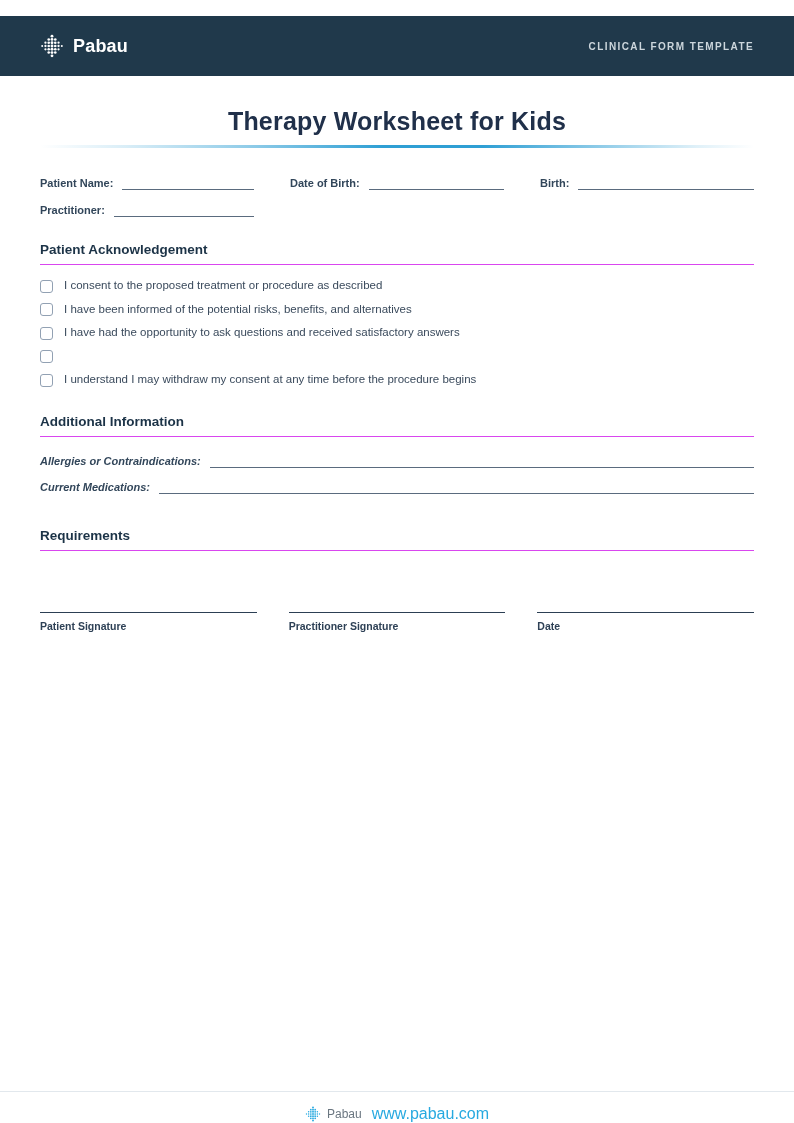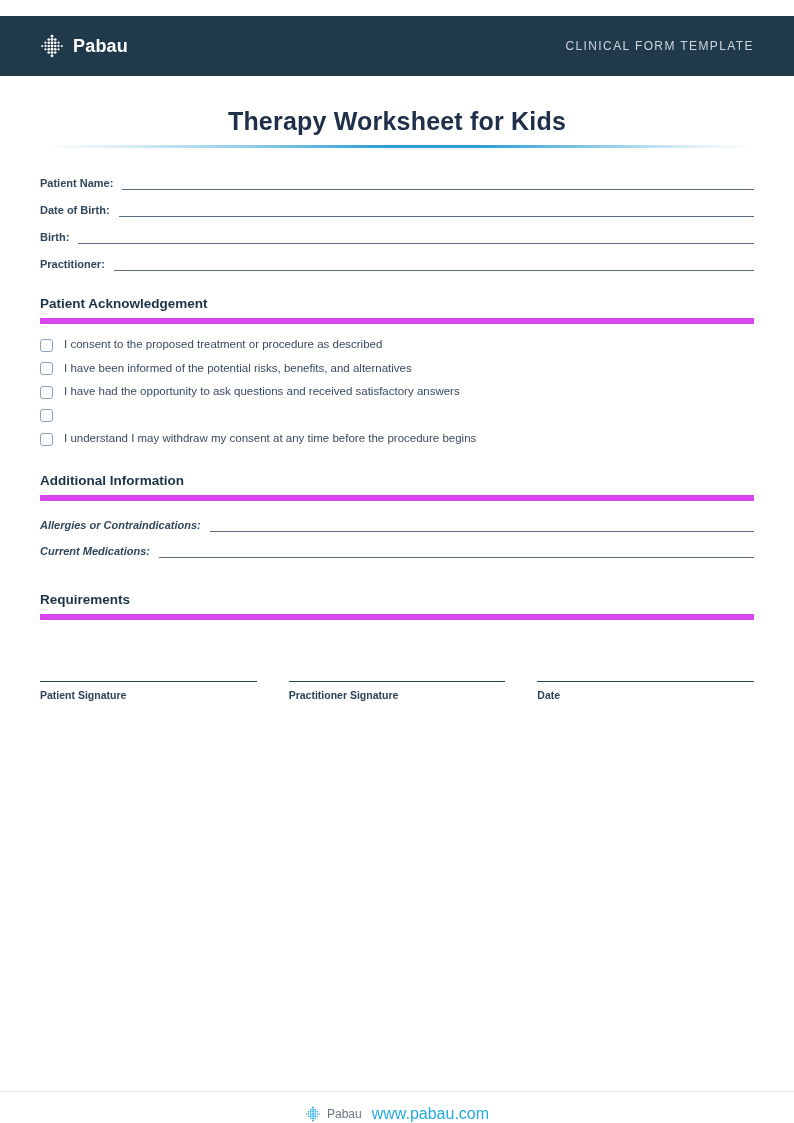--- a/index.html
+++ b/index.html
@@ -25,22 +25,22 @@
   }
   .brand { display: flex; align-items: center; gap: 9px; }
   .brand-name {
     color: #ffffff;
     font-size: 18px;
     font-weight: 600;
     letter-spacing: 0.2px;
   }
   .badge {
     color: #ccd6dc;
-    font-size: 12px;
-    font-weight: 400;
+    font-size: 10px;
+    font-weight: 700;
     letter-spacing: 1.4px;
     padding-left: 20px;
   }
 
   
   .content { padding: 0 40px; }
   .doc-title {
     margin-top: 31px;
     text-align: center;
     font-size: 25px;
@@ -59,21 +59,21 @@
       #2e9fd4 48%, #2e9fd4 62%,
       rgba(46,159,212,0.55) 78%,
       rgba(46,159,212,0.15) 92%,
       rgba(46,159,212,0) 100%);
   }
 
   
   .fields {
     margin-top: 27px;
     display: grid;
-    grid-template-columns: 1fr;
+    grid-template-columns: 1fr 1fr 1fr;
     column-gap: 36px;
     row-gap: 12px;
   }
   .field-row { display: flex; align-items: flex-end; height: 15px; }
   .field-label {
     font-size: 11px;
     font-weight: 700;
     color: #32465a;
     white-space: nowrap;
     margin-right: 9px;
@@ -85,21 +85,21 @@
     border-bottom: 1.4px solid #5a6b7e;
     height: 100%;
   }
 
   
   .section-heading {
     font-size: 13.5px;
     font-weight: 700;
     color: #1c3347;
     padding-bottom: 7px;
-    border-bottom: 6px solid #d946ef;
+    border-bottom: 1px solid #d946ef;
   }
   .section-ack { margin-top: 25px; }
   .section-additional { margin-top: 27px; }
   .section-auth { margin-top: 34px; }
 
   
   .ck-list { margin-top: 14px; }
   .ck-item {
     display: flex;
     align-items: center;

